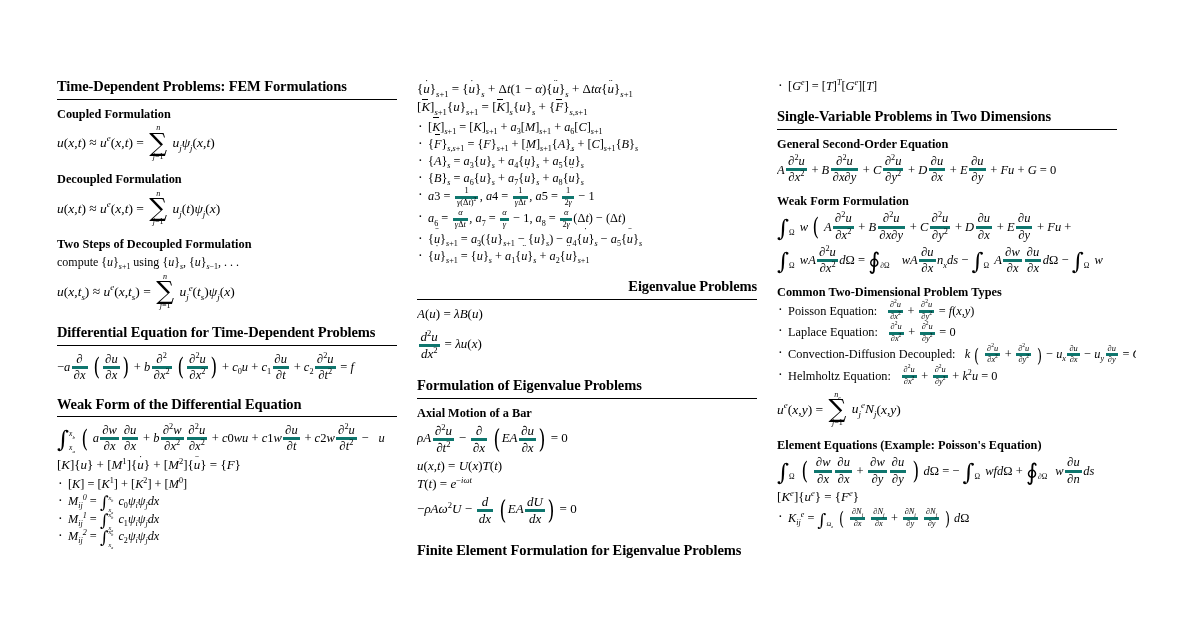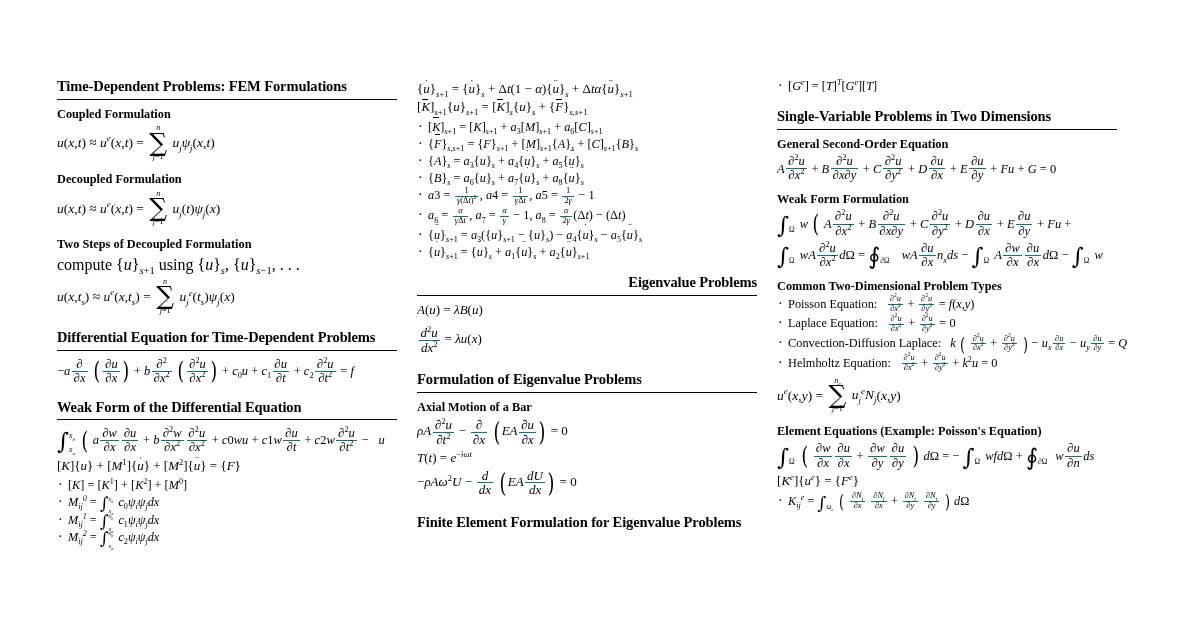--- a/index.html
+++ b/index.html
@@ -87,39 +87,39 @@
   }
   ul.blist li:before {
     content: "\00B7";
     position: absolute;
     left: 1px;
     top: -1px;
     font-size: 14px;
   }
   ul.blist li.wrap { white-space: normal; }
   .textline {
-    font-size: 16px;
+    font-size: 12px;
     margin: 3px 0;
     line-height: 1.25;
   }
 
   
   .m { font-style: italic; font-family: "Liberation Serif", serif; }
   .up { font-style: normal; }
   .frac {
     display: inline-block;
     vertical-align: middle;
     text-align: center;
     line-height: 1.06;
     margin: 0 1.5px;
     position: relative;
     top: -0.5px;
   }
   .frac > span { display: block; padding: 0 2px; }
-  .frac .num { border-bottom: 1px solid #0f766e; }
+  .frac .num { border-bottom: 3px solid #0f766e; }
   .frac.xs { font-size: 0.68em; }
   sup { font-size: 0.66em; vertical-align: super; line-height: 0; }
   sub { font-size: 0.66em; vertical-align: sub; line-height: 0; }
   .intg {
     display: inline-block;
     font-size: 1.85em;
     line-height: 0.5;
     vertical-align: middle;
     font-family: "DejaVu Serif", serif;
     position: relative;
@@ -344,20 +344,23 @@
 
       <h2 class="sub tight" style="margin-top:2px;">Axial Motion of a Bar</h2>
 
       <div class="eq">
         <span class="m">ρA</span><span class="frac"><span class="num">∂<sup>2</sup><span class="m">u</span></span><span>∂<span class="m">t</span><sup>2</sup></span></span>
         − <span class="frac"><span class="num">∂</span><span>∂<span class="m">x</span></span></span>
         <span class="paren">(</span><span class="m">EA</span><span class="frac"><span class="num">∂<span class="m">u</span></span><span>∂<span class="m">x</span></span></span><span class="paren">)</span>
         = 0
       </div>
 
+      <div class="eq">
+        <span class="m">u</span>(<span class="m">x</span>,<span class="m">t</span>) = <span class="m">U</span>(<span class="m">x</span>)<span class="m">T</span>(<span class="m">t</span>)
+      </div>
 
       <div class="eq">
         <span class="m">T</span>(<span class="m">t</span>) = <span class="m">e</span><sup>−<span class="m">iωt</span></sup>
       </div>
 
       <div class="eq">
         −<span class="m">ρAω</span><sup>2</sup><span class="m">U</span> − <span class="frac"><span class="num"><span class="m">d</span></span><span><span class="m">dx</span></span></span>
         <span class="paren">(</span><span class="m">EA</span><span class="frac"><span class="num"><span class="m">dU</span></span><span><span class="m">dx</span></span></span><span class="paren">)</span>
         = 0
       </div>
@@ -423,21 +426,21 @@
           = <span class="m">f</span>(<span class="m">x</span>,<span class="m">y</span>)
         </li>
         <li>
           <span class="up">Laplace Equation:</span>
           <span class="sp"></span>
           <span class="frac xs"><span class="num">∂<sup>2</sup><span class="m">u</span></span><span>∂<span class="m">x</span><sup>2</sup></span></span>
           + <span class="frac xs"><span class="num">∂<sup>2</sup><span class="m">u</span></span><span>∂<span class="m">y</span><sup>2</sup></span></span>
           = 0
         </li>
         <li class="wrap">
-          <span class="up">Convection-Diffusion Laplace:</span>
+          <span class="up">Convection-Diffusion Decoupled:</span>
           <span class="sp"></span>
           <span class="m">k</span>
           <span class="paren sm">(</span>
           <span class="frac xs"><span class="num">∂<sup>2</sup><span class="m">u</span></span><span>∂<span class="m">x</span><sup>2</sup></span></span>
           + <span class="frac xs"><span class="num">∂<sup>2</sup><span class="m">u</span></span><span>∂<span class="m">y</span><sup>2</sup></span></span>
           <span class="paren sm">)</span>
           − <span class="m">u<sub>x</sub></span><span class="frac xs"><span class="num">∂<span class="m">u</span></span><span>∂<span class="m">x</span></span></span> −
           <span class="m">u<sub>y</sub></span><span class="frac xs"><span class="num">∂<span class="m">u</span></span><span>∂<span class="m">y</span></span></span>
           = <span class="m">Q</span>
         </li>

